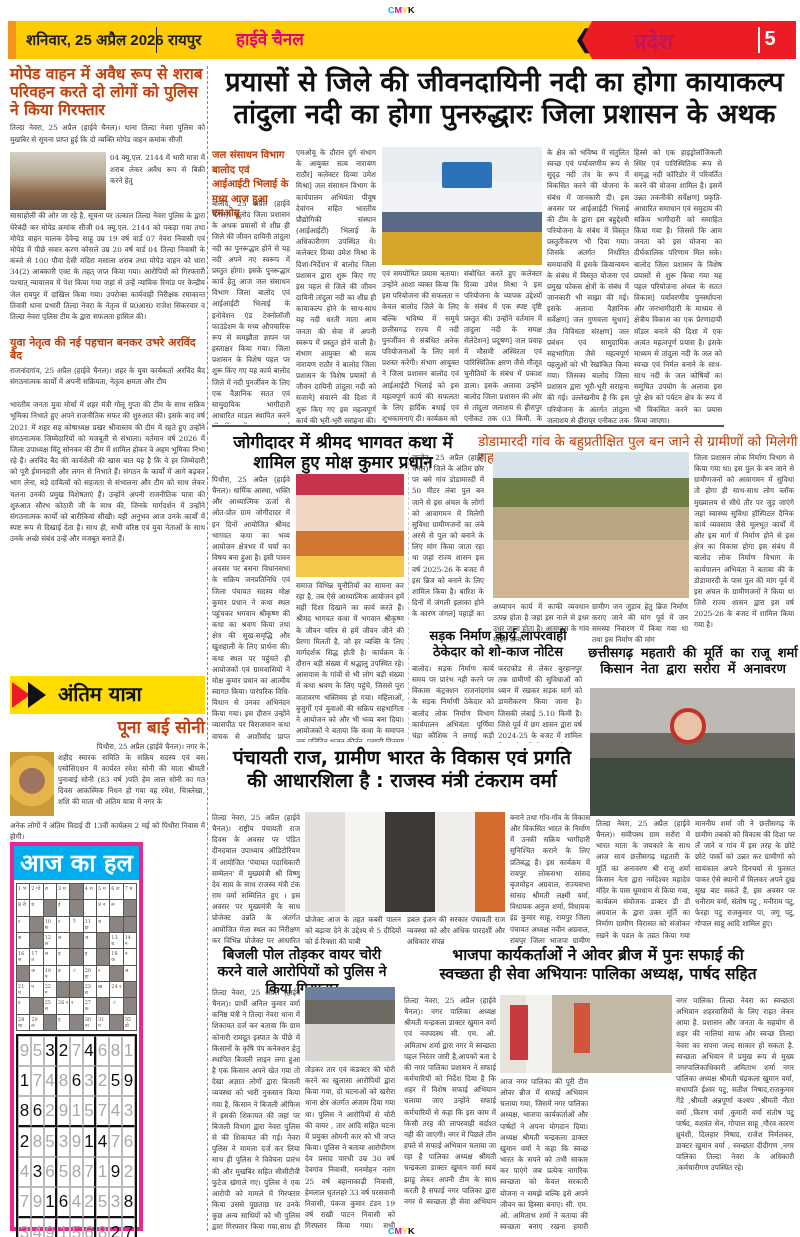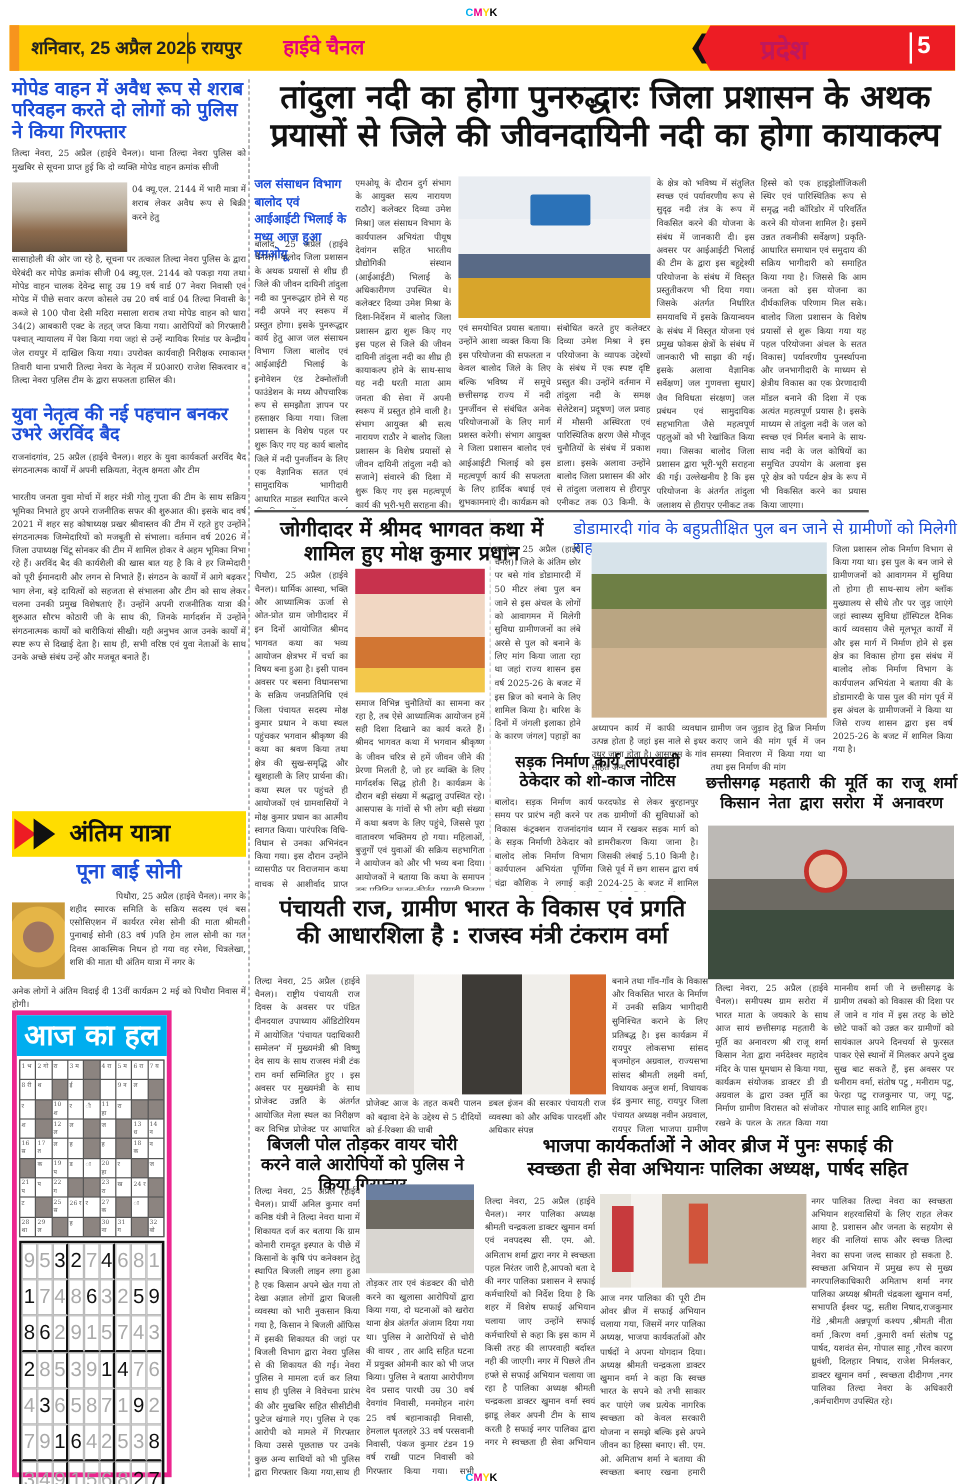--- a/index.html
+++ b/index.html
@@ -10,21 +10,21 @@
 .masthead{left:8px;top:21px;width:788px;height:38px;background:#ffcb05}
 .masthead .lbar{left:0;top:0;width:8px;height:38px;background:#f7941d}
 .mh-date{left:18px;top:8px;font-family:"Liberation Sans",sans-serif;font-size:15px;font-weight:bold;color:#222}
 .mh-sep{left:148px;top:6px;width:1px;height:26px;background:#222}
 .mh-city{left:160px;top:8px;font-family:"Liberation Sans",sans-serif;font-size:15px;font-weight:bold;color:#222}
 .mh-brand{left:228px;top:6px;font-family:"Liberation Sans",sans-serif;font-size:17px;font-weight:bold;color:#e6007e}
 .mh-red{left:574px;top:0;width:214px;height:38px;background:#ed1c24;clip-path:polygon(10px 0,100% 0,100% 100%,10px 100%,0 50%)}
 .mh-chev{left:566px;top:4px;font-size:24px;font-weight:bold;color:#111;font-family:"Liberation Sans",sans-serif}
 .mh-section{left:626px;top:4px;font-family:"Liberation Sans",sans-serif;font-size:22px;font-weight:bold;color:#be185d}
 .mh-page{left:750px;top:6px;width:22px;height:26px;color:#fff;font-family:"Liberation Sans",sans-serif;font-size:20px;font-weight:bold;text-align:center;border-left:2px solid #fff}
-.h-bl{font-family:"DejaVu Sans",sans-serif;font-weight:bold;color:#1d4ed8;line-height:1.15}
+.h-bl{font-family:"DejaVu Sans",sans-serif;font-weight:bold;color:#c2410c;line-height:1.15}
 .h-big{font-family:"DejaVu Sans",sans-serif;font-weight:bold;color:#111;line-height:1.2;text-align:center}
 .txt{font-size:7.2px;line-height:1.55;color:#333;text-align:justify;overflow:hidden}
 .photo{overflow:hidden}
 .vdiv{width:0;border-left:1px dashed #888}
 .hdiv{height:2px;background:#555}
 .pink-frame{border:4px solid #ec268f;background:#fff}
 .aaj{background:#00aeef;color:#fff;font-family:"DejaVu Sans",sans-serif;font-weight:bold;font-size:24px;text-align:center;line-height:34px}
 .cw{display:grid;grid-template-columns:repeat(9,1fr);grid-template-rows:repeat(9,1fr);border:1px solid #555;background:#555;gap:1px}
 .cw div{background:#fff;font-size:5px;color:#555;padding:1px}
 .cw div.b{background:#8c8480}
@@ -56,32 +56,32 @@
   <div class="h-bl" style="font-size:15.5px">मोपेड वाहन में अवैध रूप से शराब परिवहन करते दो लोगों को पुलिस ने किया गिरफ्तार</div>
   <div class="txt" style="margin-top:3px;height:24px">तिल्दा नेवरा, 25 अप्रैल (हाईवे चैनल)। थाना तिल्दा नेवरा पुलिस को मुखबिर से सूचना प्राप्त हुई कि दो व्यक्ति मोपेड वाहन क्रमांक सीजी</div>
   <div style="display:flex;gap:4px;margin-top:6px">
     <div class="photo" style="width:96px;height:58px;background:linear-gradient(180deg,#d6cfc5 0%,#b8aa97 40%,#8d6b4d 70%,#6a5440 100%)"></div>
     <div class="txt" style="flex:1;height:58px">04 क्यू.एल. 2144 में भारी मात्रा में शराब लेकर अवैध रूप से बिक्री करने हेतु</div>
   </div>
   <div class="txt" style="height:110px">सासाहोली की ओर जा रहे है, सूचना पर तत्काल तिल्दा नेवरा पुलिस के द्वारा घेरेबंदी कर मोपेड क्रमांक सीजी 04 क्यू.एल. 2144 को पकड़ा गया तथा मोपेड वाहन चालक देवेन्द्र साहू उम्र 19 वर्ष वार्ड 07 नेवरा निवासी एवं मोपेड में पीछे सवार करण कोसले उम्र 20 वर्ष वार्ड 04 तिल्दा निवासी के कब्जे से 100 पौवा देसी मदिरा मसाला शराब तथा मोपेड वाहन को धारा 34(2) आबकारी एक्ट के तहत् जप्त किया गया। आरोपियों को गिरफ्तारी पश्चात् न्यायालय में पेश किया गया जहां से उन्हें न्यायिक रिमांड पर केन्द्रीय जेल रायपुर में दाखिल किया गया। उपरोक्त कार्यवाही निरीक्षक रमाकान्त तिवारी थाना प्रभारी तिल्दा नेवरा के नेतृत्व में प्र0आर0 राजेश सिकरवार व तिल्दा नेवरा पुलिस टीम के द्वारा सफलता हासिल की।</div>
 </div>
 
 <div class="abs" style="left:10px;top:337px;width:195px">
-  <div class="h-bl" style="font-size:15px">युवा नेतृत्व की नई पहचान बनकर उभरे अरविंद बैद</div>
+  <div class="h-bl" style="font-size:11px">युवा नेतृत्व की नई पहचान बनकर उभरे अरविंद बैद</div>
   <div class="txt" style="margin-top:3px;height:34px">राजनांदगांव, 25 अप्रैल (हाईवे चैनल)। शहर के युवा कार्यकर्ता अरविंद बैद संगठनात्मक कार्यों में अपनी सक्रियता, नेतृत्व क्षमता और टीम</div>
   <div class="txt" style="height:162px">भारतीय जनता युवा मोर्चा में शहर मंत्री गोलू गुप्ता की टीम के साथ सक्रिय भूमिका निभाते हुए अपने राजनीतिक सफर की शुरुआत की। इसके बाद वर्ष 2021 में शहर सह कोषाध्यक्ष प्रखर श्रीवास्तव की टीम में रहते हुए उन्होंने संगठनात्मक जिम्मेदारियों को मजबूती से संभाला। वर्तमान वर्ष 2026 में जिला उपाध्यक्ष चिंटू सोनकर की टीम में शामिल होकर वे अहम भूमिका निभा रहे हैं। अरविंद बैद की कार्यशैली की खास बात यह है कि वे हर जिम्मेदारी को पूरी ईमानदारी और लगन से निभाते हैं। संगठन के कार्यों में आगे बढ़कर भाग लेना, बड़े दायित्वों को सहजता से संभालना और टीम को साथ लेकर चलना उनकी प्रमुख विशेषताएं हैं। उन्होंने अपनी राजनीतिक यात्रा की शुरुआत सौरभ कोठारी जी के साथ की, जिनके मार्गदर्शन में उन्होंने संगठनात्मक कार्यों को बारीकियां सीखी। यही अनुभव आज उनके कार्यों में स्पष्ट रूप से दिखाई देता है। साथ ही, सभी वरिष्ठ एवं युवा नेताओं के साथ उनके अच्छे संबंध उन्हें और मजबूत बनाते हैं।</div>
 </div>
 
 <div class="abs" style="left:10px;top:676px;width:195px">
   <div class="banner" style="position:relative">
     <div class="abs" style="left:2px;top:6px;width:0;height:0;border-top:13px solid transparent;border-bottom:13px solid transparent;border-left:18px solid #ed1c24"></div>
     <div class="abs" style="left:18px;top:6px;width:0;height:0;border-top:13px solid transparent;border-bottom:13px solid transparent;border-left:18px solid #111"></div>
     <div class="abs" style="left:48px;top:4px;font-family:'DejaVu Sans',sans-serif;font-weight:bold;font-size:20px;color:#111">अंतिम यात्रा</div>
   </div>
-  <div class="h-bl" style="text-align:center;font-size:17px;margin-top:4px">पूना बाई सोनी</div>
+  <div class="h-bl" style="text-align:right;font-size:17px;margin-top:4px">पूना बाई सोनी</div>
   <div class="txt" style="margin-top:3px;height:11px;text-align:right">पिथौरा, 25 अप्रैल (हाईवे चैनल)। नगर के</div>
   <div style="display:flex;gap:4px">
     <div class="photo" style="width:44px;height:64px;background:radial-gradient(circle at 50% 45%,#a07560 0 30%,#e5b547 32% 60%,#c99a3a 62%)"></div>
     <div class="txt" style="flex:1;height:68px">शहीद स्मारक समिति के सक्रिय सदस्य एवं बस एसोसिएशन में कार्यरत रमेश सोनी की माता श्रीमती पुनाबाई सोनी (83 वर्ष )पति हेम लाल सोनी का गत दिवस आकस्मिक निधन हो गया वह रमेश, चित्रलेखा, शशि की माता थी अंतिम यात्रा में नगर के</div>
   </div>
   <div class="txt" style="height:24px">अनेक लोगों ने अंतिम विदाई दी 13वीं कार्यक्रम 2 मई को पिथौरा निवास में होगी।</div>
 </div>
 
 <div class="abs pink-frame" style="left:10px;top:842px;width:133px;height:389px">
   <div class="aaj">आज का हल</div>
@@ -262,22 +262,22 @@
       <div class="br">6</div>
       <div class="">8</div>
       <div class="g">2</div>
       <div class="g">7</div>
     </div>
 </div>
 
 <div class="abs vdiv" style="left:207px;top:66px;height:1165px"></div>
 
 <div class="abs" style="left:212px;top:66px;width:585px">
+  <div class="h-big" style="font-size:27px">प्रयासों से जिले की जीवनदायिनी नदी का होगा कायाकल्प</div>
   <div class="h-big" style="font-size:27px">तांदुला नदी का होगा पुनरुद्धारः जिला प्रशासन के अथक</div>
-  <div class="h-big" style="font-size:27px">प्रयासों से जिले की जीवनदायिनी नदी का होगा कायाकल्प</div>
 </div>
 <div class="abs h-bl" style="left:212px;top:148px;width:78px;font-size:10px;line-height:1.45">जल संसाधन विभाग बालोद एवं आईआईटी भिलाई के मध्य आज हुआ एमओयू</div>
 <div class="abs txt" style="left:212px;top:198px;width:78px;height:226px">बालोद, 25 अप्रैल (हाईवे चैनल)। बालोद जिला प्रशासन के अथक प्रयासों से शीघ्र ही जिले की जीवन दायिनी तांदुला नदी का पुनरूद्धार होने से यह नदी अपने नए स्वरूप में प्रस्तुत होगा। इसके पुनरूद्धार कार्य हेतु आज जल संसाधन विभाग जिला बालोद एवं आईआईटी भिलाई के इनोवेशन एंड टेक्नोलॉजी फाउंडेशन के मध्य औपचारिक रूप से समझौता ज्ञापन पर हस्ताक्षर किया गया। जिला प्रशासन के विशेष पहल पर शुरू किए गए यह कार्य बालोद जिले में नदी पुनर्जीवन के लिए एक वैज्ञानिक सतत एवं सामुदायिक भागीदारी आधारित माडल स्थापित करने की दिशा में एक महत्वपूर्ण कदम है। भारतीय प्रौद्योगिकी संस्थान (आईआईटी) भिलाई में आज संपन्न</div>
 <div class="abs txt" style="left:296px;top:147px;width:80px;height:277px">एमओयू के दौरान दुर्ग संभाग के आयुक्त सत्य नारायण राठौर] कलेक्टर दिव्या उमेश मिश्रा] जल संसाधन विभाग के कार्यपालन अभियंता पीयूष देवांगन सहित भारतीय प्रौद्योगिकी संस्थान (आईआईटी) भिलाई के अधिकारीगण उपस्थित थे। कलेक्टर दिव्या उमेश मिश्रा के दिशा-निर्देशन में बालोद जिला प्रशासन द्वारा शुरू किए गए इस पहल से जिले की जीवन दायिनी तांदुला नदी का शीघ्र ही कायाकल्प होने के साथ-साथ यह नदी धरती माता आम जनता की सेवा में अपनी स्वरूप में प्रस्तुत होने वाली है। संभाग आयुक्त श्री सत्य नारायण राठौर ने बालोद जिला प्रशासन के विशेष प्रयासों से जीवन दायिनी तांदुला नदी को सजाने] संवारने की दिशा में शुरू किए गए इस महत्वपूर्ण कार्य की भूरी-भूरी सराहना की। श्री राठौर ने बालोद जिला प्रशासन की महत्वपूर्ण पहल को अत्यंत महत्वपूर्ण</div>
 <div class="abs photo" style="left:382px;top:147px;width:160px;height:118px;background:linear-gradient(180deg,#e9edf2 0 30%,#f0f2f5 30% 55%,#596a86 55% 72%,#d8a52b 72% 100%)">
   <div style="position:absolute;left:60px;top:15px;width:50px;height:26px;background:#2b72b8;border-radius:2px"></div>
 </div>
 <div class="abs txt" style="left:382px;top:268px;width:77px;height:156px">एवं समयोचित प्रयास बताया। उन्होंने आशा व्यक्त किया कि इस परियोजना की सफलता न केवल बालोद जिले के लिए बल्कि भविष्य में समूचे छत्तीसगढ़ राज्य में नदी पुनर्जीवन से संबंधित अनेक परियोजनाओं के लिए मार्ग प्रशस्त करेगी। संभाग आयुक्त ने जिला प्रशासन बालोद एवं आईआईटी भिलाई को इस महत्वपूर्ण कार्य की सफलता के लिए हार्दिक बधाई एवं शुभकामनाएं दी। कार्यक्रम को</div>
 <div class="abs txt" style="left:464px;top:268px;width:78px;height:156px">संबोधित करते हुए कलेक्टर दिव्या उमेश मिश्रा ने इस परियोजना के व्यापक उद्देश्यों के संबंध में एक स्पष्ट दृष्टि प्रस्तुत की। उन्होंने वर्तमान में तांदुला नदी के समक्ष सेलेटेशन] प्रदूषण] जल प्रवाह में मौसमी अस्थिरता एवं पारिस्थितिक क्षरण जैसे मौजूद चुनौतियों के संबंध में प्रकाश डाला। इसके अलावा उन्होंने बालोद जिला प्रशासन की ओर से तांदुला जलाशय से हीरापुर एनीकट तक 03 किमी. के क्षेत्र तक</div>
 <div class="abs txt" style="left:547px;top:147px;width:82px;height:277px">के क्षेत्र को भविष्य में संतुलित स्वच्छ एवं पर्यावरणीय रूप से सुदृढ़ नदी तंत्र के रूप में विकसित करने की योजना के संबंध में जानकारी दी। इस अवसर पर आईआईटी भिलाई की टीम के द्वारा इस बहुद्देश्यी परियोजना के संबंध में विस्तृत प्रस्तुतीकरण भी दिया गया। जिसके अंतर्गत निर्धारित समयावधि में इसके क्रियान्वयन के संबंध में विस्तृत योजना एवं प्रमुख फोकस क्षेत्रों के संबंध में जानकारी भी साझा की गई। इसके अलावा वैज्ञानिक सर्वेक्षण] जल गुणवत्ता सुधार] जैव विविधता संरक्षण] जल प्रबंधन एवं सामुदायिक सहभागिता जैसे महत्वपूर्ण पहलुओं को भी रेखांकित किया गया। जिसका बालोद जिला प्रशासन द्वारा भूरी-भूरी सराहना की गई। उल्लेखनीय है कि इस परियोजना के अंतर्गत तांदुला जलाशय से हीरापुर एनीकट तक 03 किमी. के चयनित क्षेत्र के महत्वपूर्ण</div>

